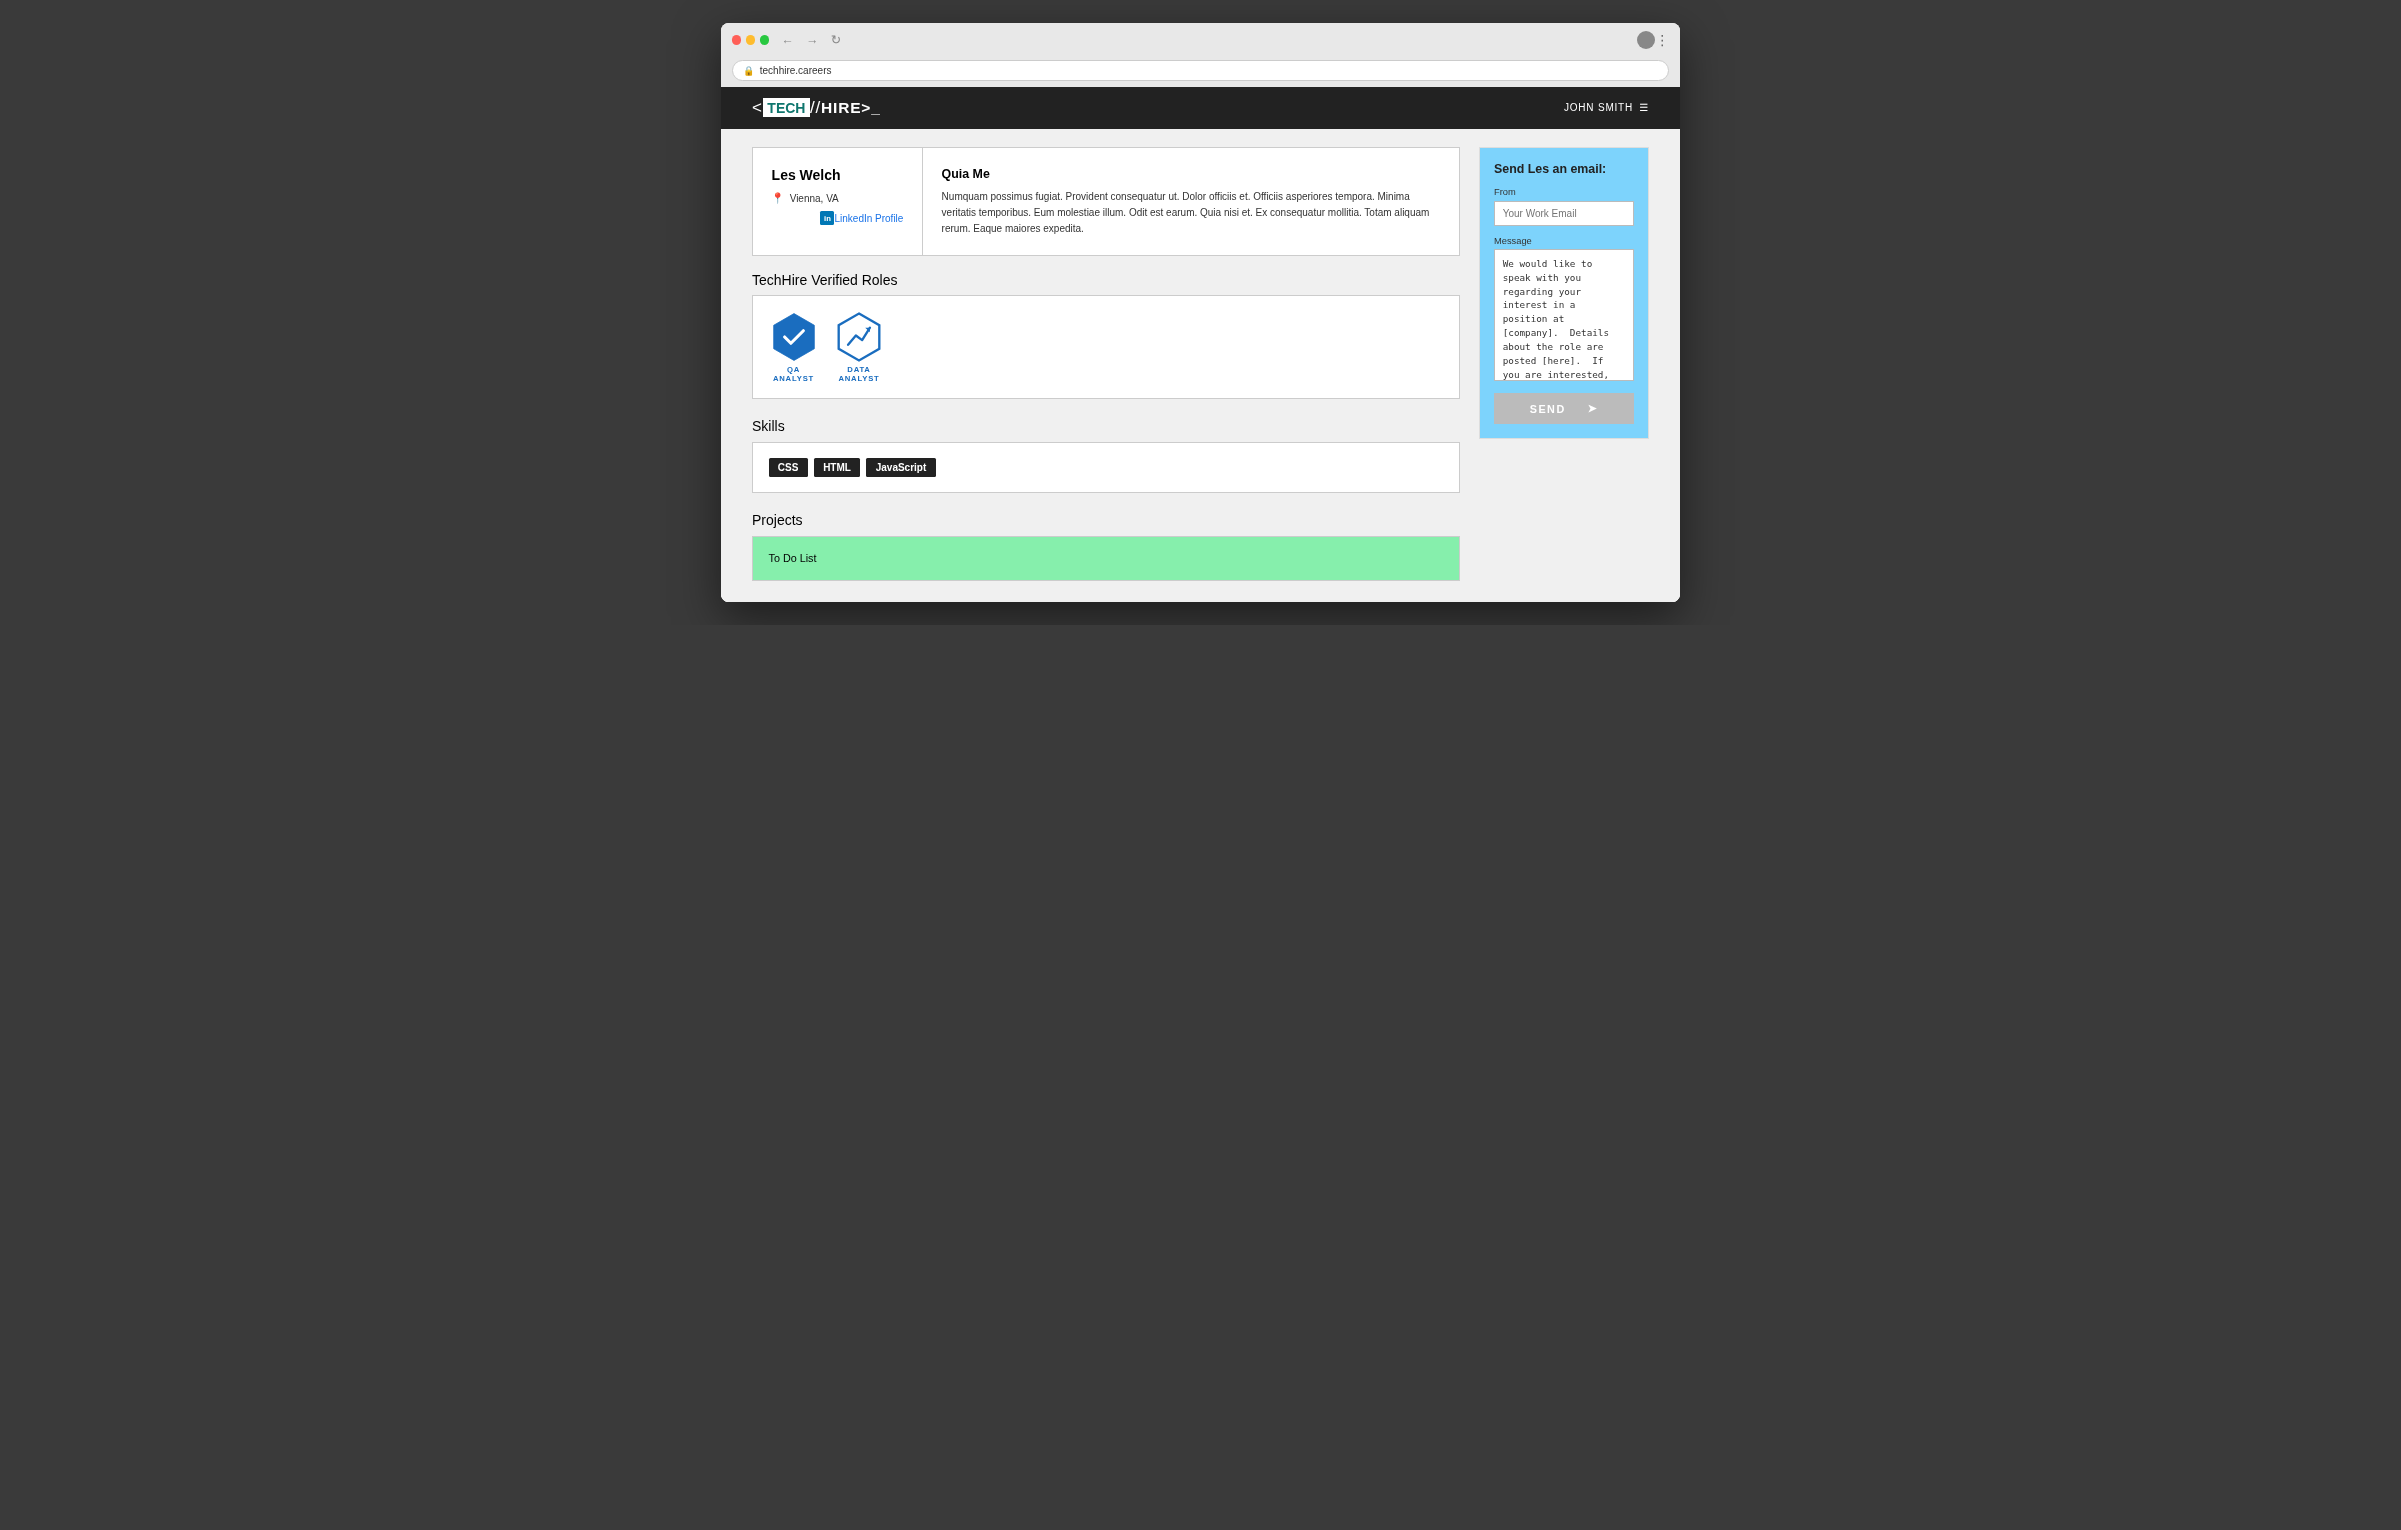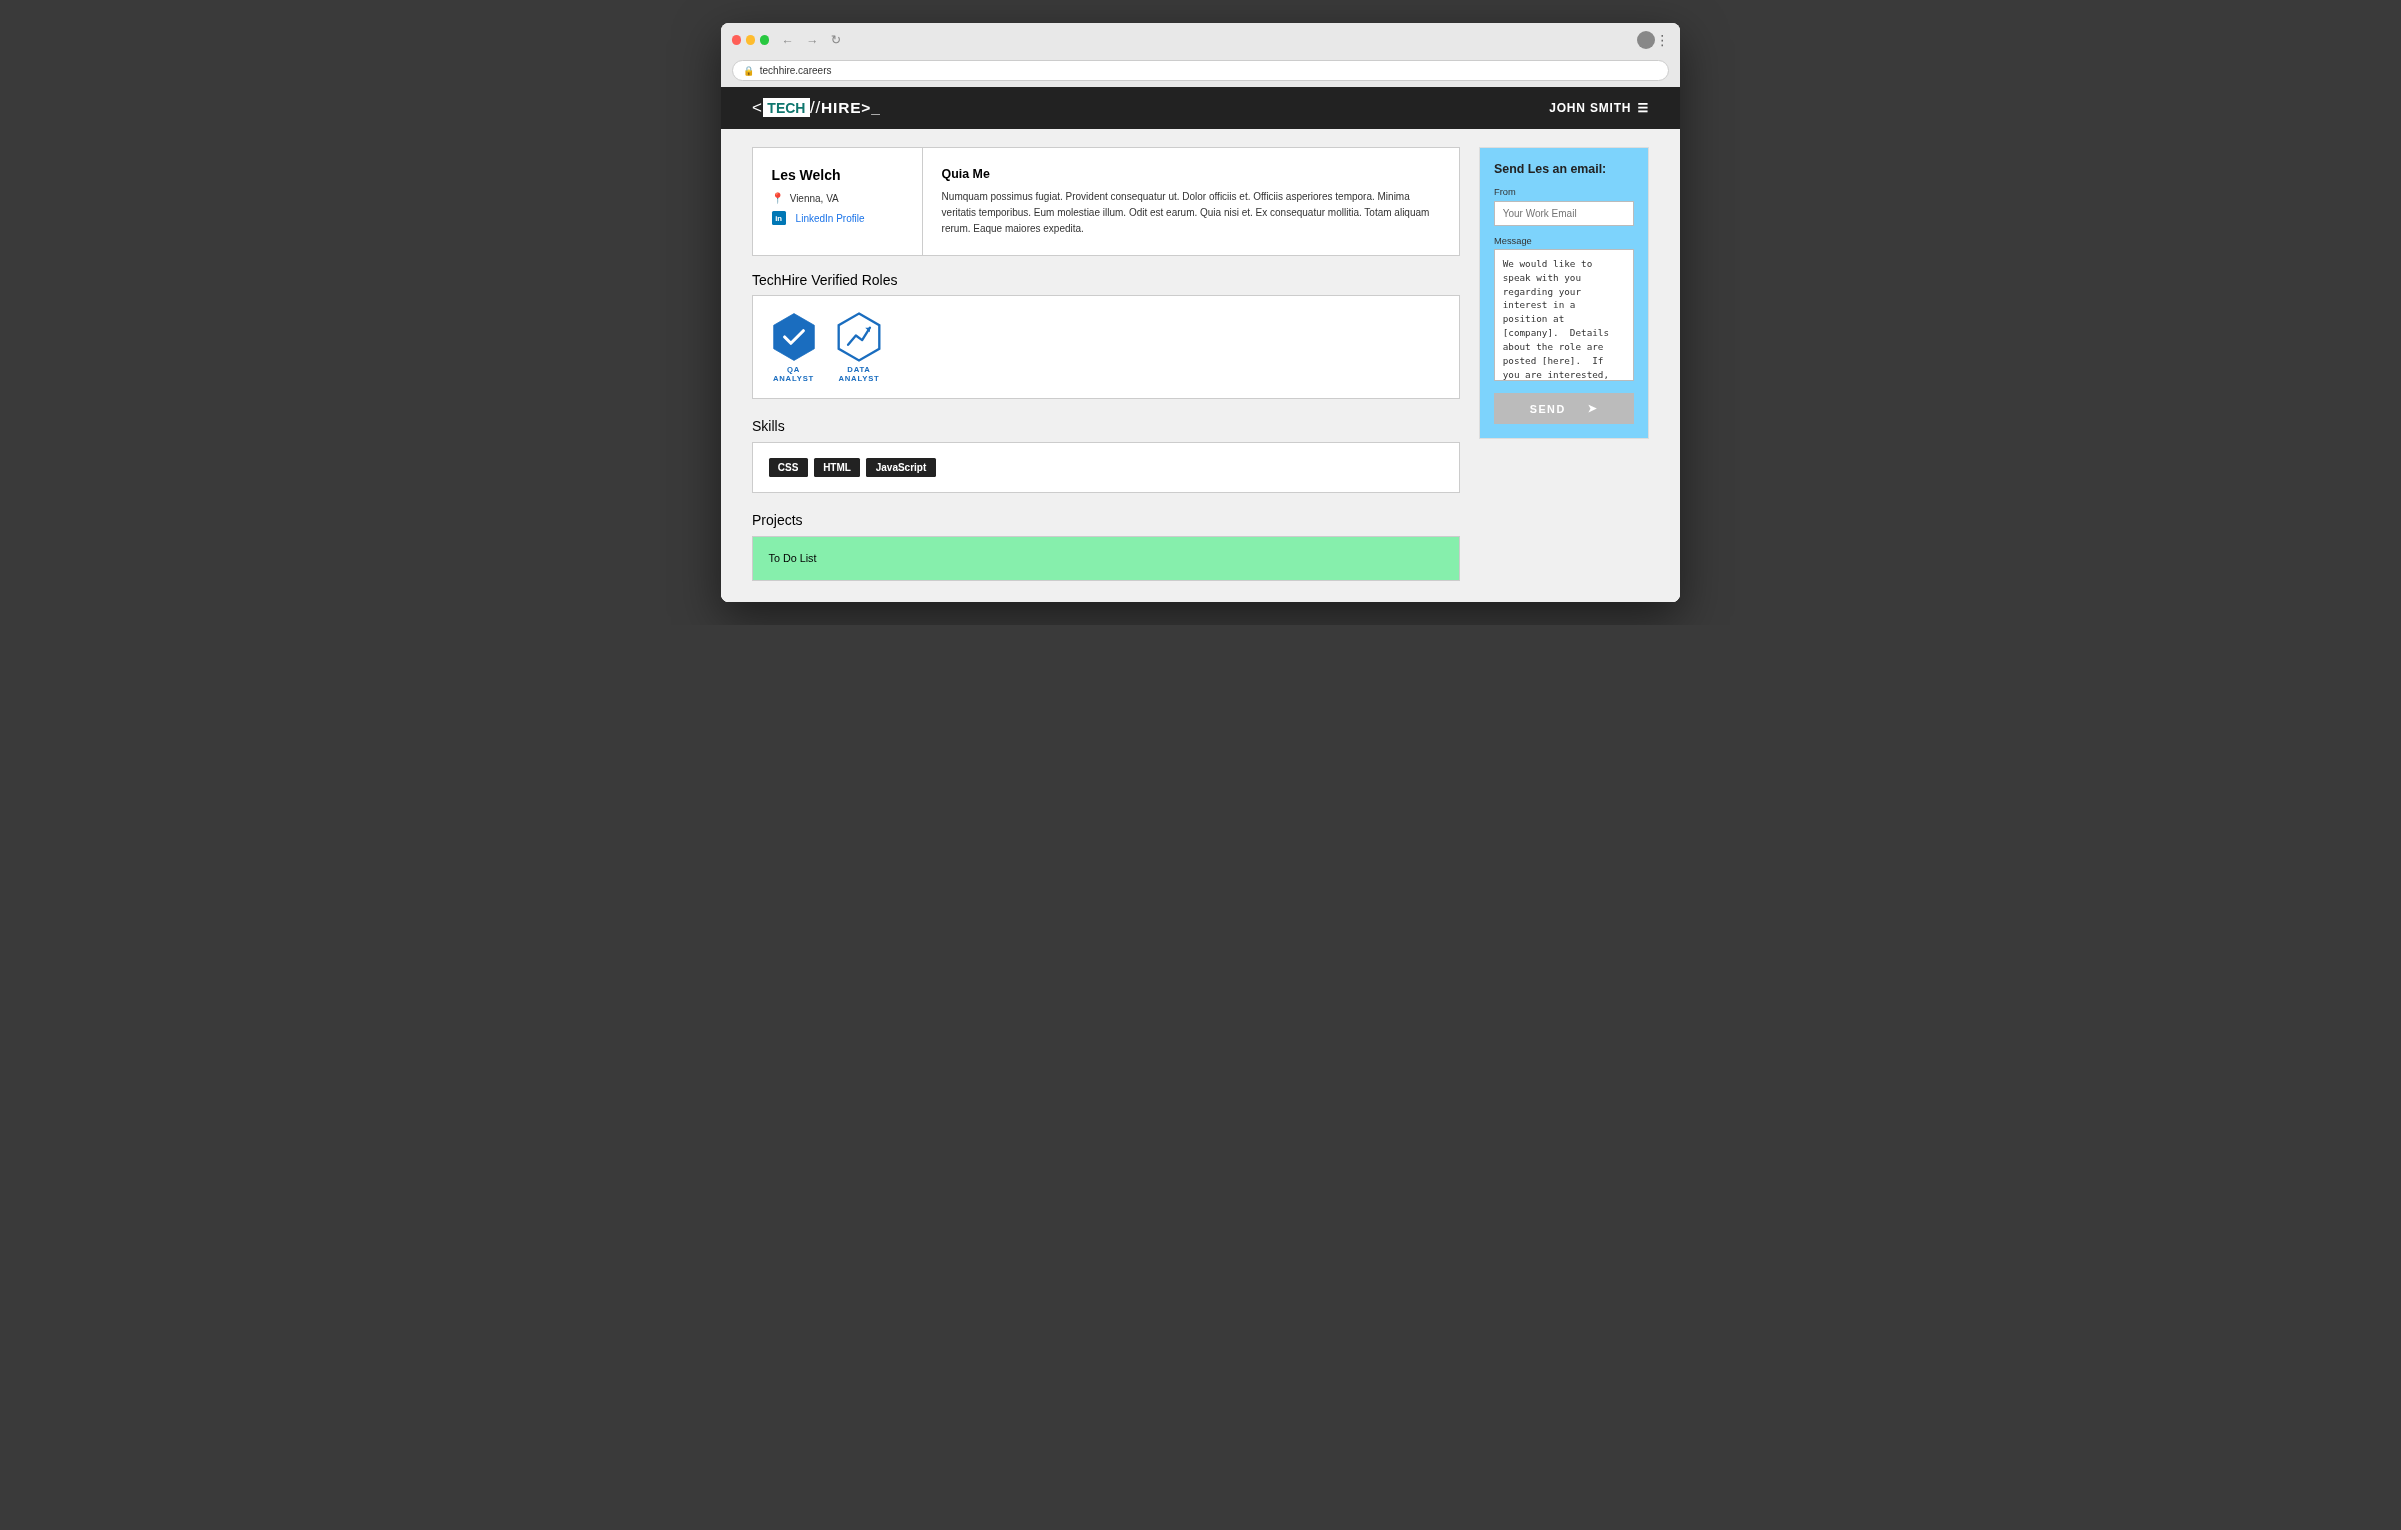--- a/index.html
+++ b/index.html
@@ -155,22 +155,22 @@
       padding: 1.5px 4.6px; 
       font-weight: 900;
       font-size: 14px;
       letter-spacing: 0;
     }
     .logo-slash { color: #fff; font-size: 17px; font-weight: 300; }
     .logo-hire { color: #fff; font-size: 15.5px; font-weight: bold; }
     .logo-cursor { color: #fff; font-size: 15.5px; }
     .header-user {
       color: #fff;
-      font-size: 12px;
-      font-weight: 700;
+      font-size: 10px;
+      font-weight: 400;
       letter-spacing: 0.8px;
       display: flex;
       align-items: center;
       gap: 6.2px;
       cursor: pointer;
     }
 
     
     .main-layout {
       display: flex;
@@ -200,22 +200,23 @@
       align-items: center;
       gap: 4.6px;
       color: #333;
       font-size: 10px;
       margin-bottom: 6.2px;
     }
     .location-icon { color: #333; font-size: 10.8px; }
     .profile-linkedin {
       display: flex;
       align-items: center;
-      gap: 10px;
+      gap: 0;
       font-size: 10px;
+      justify-content: flex-end;
     }
     .linkedin-icon {
       width: 14px;
       height: 14px;
       background: #0077b5;
       color: #fff;
       font-size: 7.7px;
       font-weight: bold;
       display: flex;
       align-items: center;

